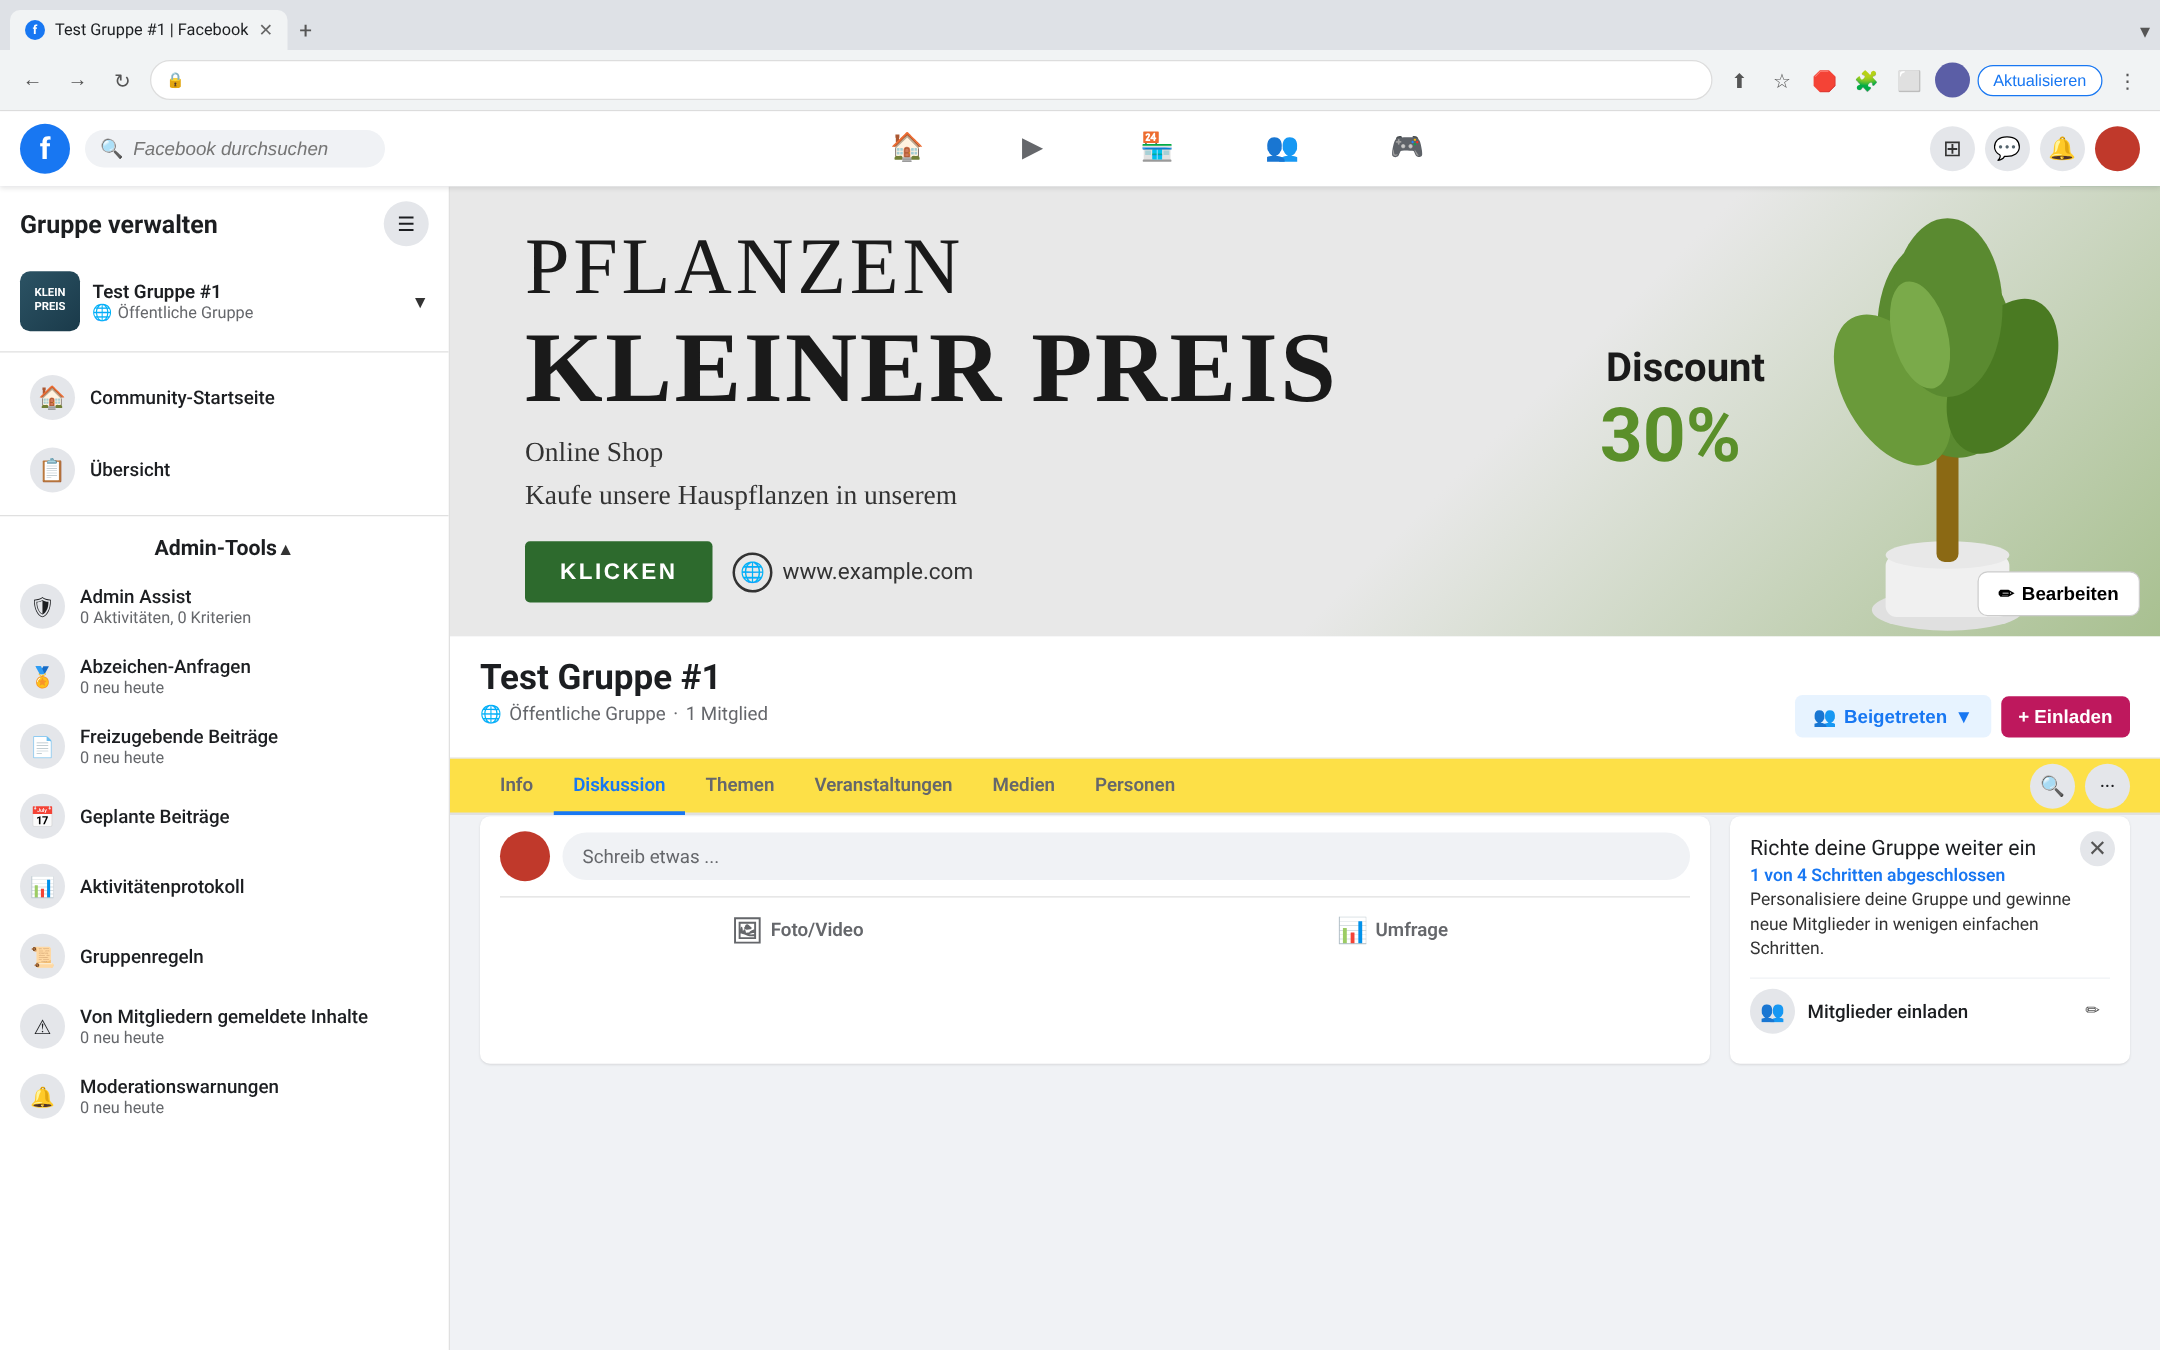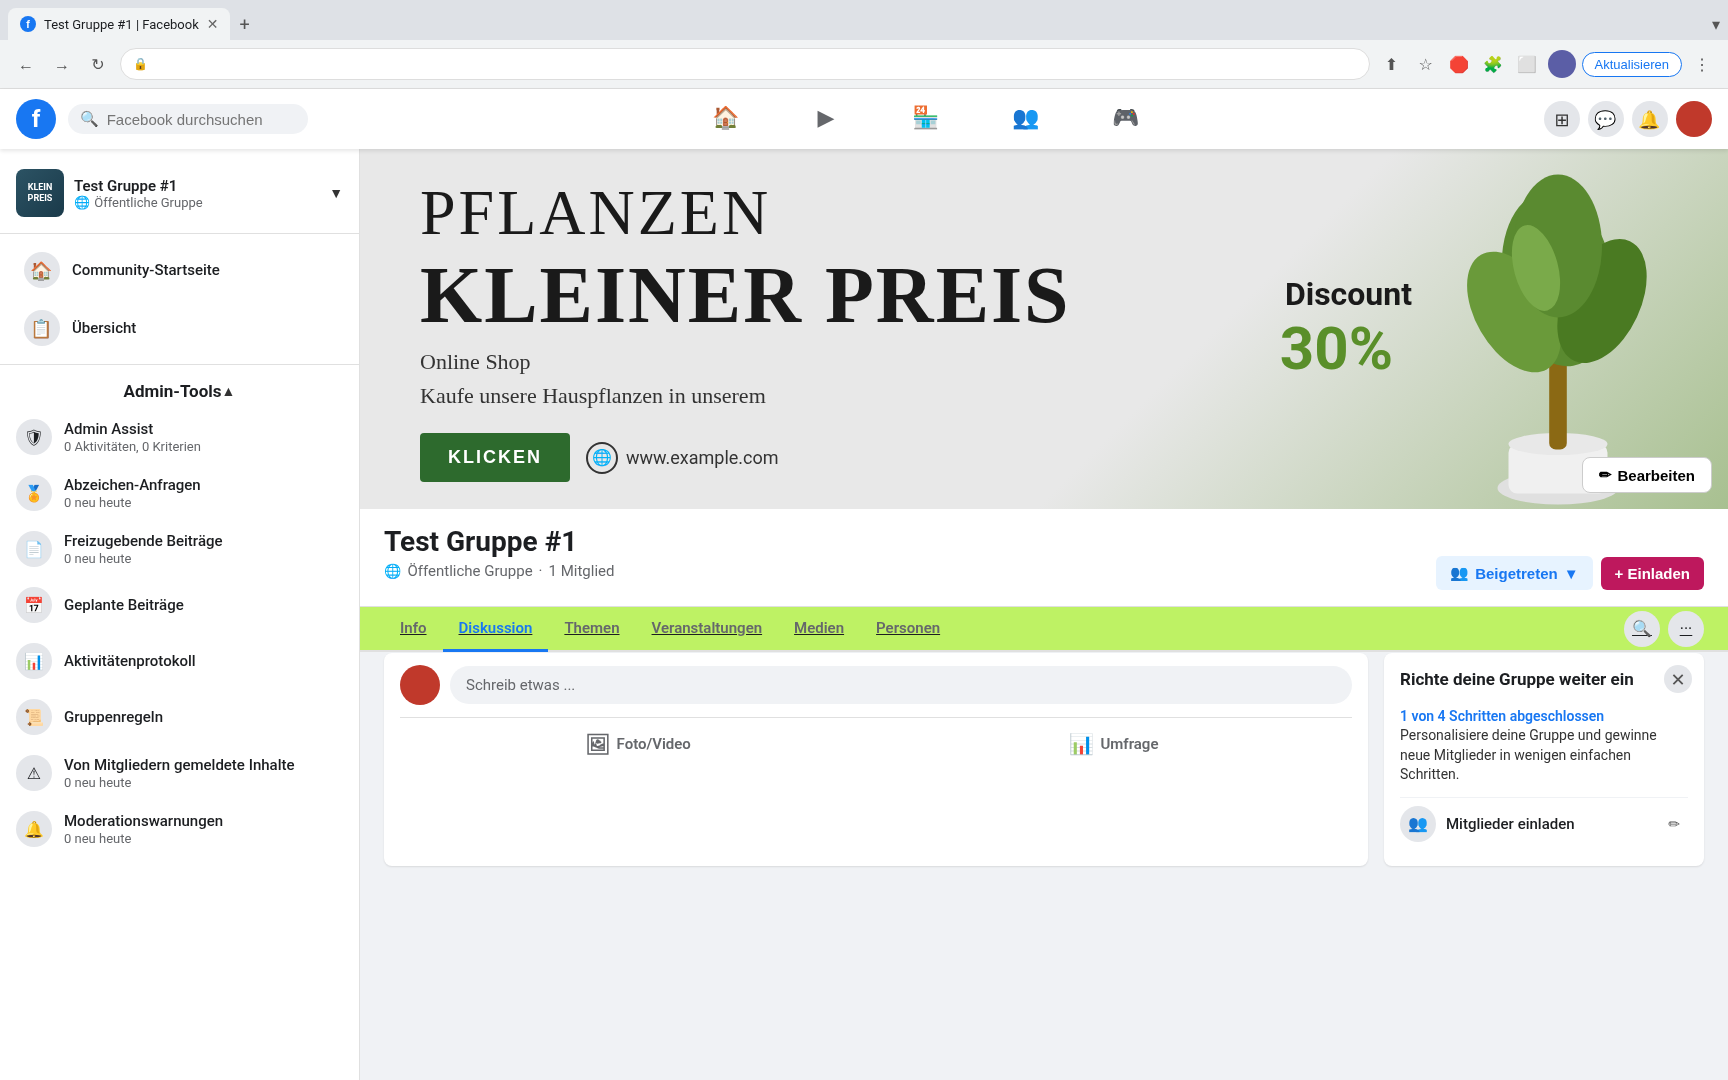--- a/index.html
+++ b/index.html
@@ -24,21 +24,21 @@
     .toolbar-icon { width: 28px; height: 28px; display: flex; align-items: center; justify-content: center; border-radius: 50%; cursor: pointer; color: #555; font-size: 16px; }
     .aktualisieren-btn { border: 1px solid #1877f2; color: #1877f2; border-radius: 16px; padding: 4px 12px; font-size: 13px; cursor: pointer; background: white; }
     .profile-icon-btn { width: 28px; height: 28px; border-radius: 50%; background: #888; cursor: pointer; overflow: hidden; }
 
     
     .fb-wrapper { display: flex; flex-direction: column; height: calc(1080px - 88px); }
 
     .fb-header { background: white; height: 60px; display: flex; align-items: center; padding: 0 16px; gap: 12px; box-shadow: 0 2px 4px rgba(0,0,0,0.1); position: relative; z-index: 100; }
     .fb-logo { width: 40px; height: 40px; background: #1877f2; border-radius: 50%; display: flex; align-items: center; justify-content: center; color: white; font-size: 24px; font-weight: bold; flex-shrink: 0; }
     .fb-search { display: flex; align-items: center; background: #f0f2f5; border-radius: 20px; padding: 6px 12px; gap: 8px; width: 240px; }
-    .fb-search input { border: none; background: transparent; font-size: 15px; outline: none; width: 100%; color: #a21caf; }
+    .fb-search input { border: none; background: transparent; font-size: 15px; outline: none; width: 100%; color: #a21caf; font-style: italic; }
     .fb-nav-icons { display: flex; align-items: center; flex: 1; justify-content: center; gap: 0; }
     .fb-nav-item { width: 100px; height: 52px; display: flex; align-items: center; justify-content: center; cursor: pointer; border-bottom: 3px solid transparent; color: #65676b; font-size: 22px; position: relative; }
     .fb-header-right { display: flex; align-items: center; gap: 8px; }
     .fb-icon-btn { width: 36px; height: 36px; background: #e4e6ea; border-radius: 50%; display: flex; align-items: center; justify-content: center; cursor: pointer; font-size: 18px; color: #333; }
     .fb-avatar { width: 36px; height: 36px; border-radius: 50%; background: #c0392b; overflow: hidden; cursor: pointer; }
 
     
     .fb-main { display: flex; flex: 1; overflow: hidden; }
 
     
@@ -94,42 +94,42 @@
     
     .group-info-bar { background: white; padding: 16px 24px; border-bottom: 1px solid #e0e0e0; }
     .group-info-bar .group-title { font-size: 28px; font-weight: 700; margin-bottom: 4px; }
     .group-meta { display: flex; align-items: center; gap: 6px; color: #65676b; font-size: 15px; margin-bottom: 12px; }
     .group-meta .public-icon { font-size: 14px; }
     .group-actions { display: flex; align-items: center; gap: 8px; justify-content: flex-end; margin-top: -36px; }
     .action-btn-joined { display: flex; align-items: center; gap: 6px; background: #e7f3ff; color: #1877f2; border: none; border-radius: 6px; padding: 8px 14px; font-size: 15px; font-weight: 600; cursor: pointer; }
     .action-btn-invite { display: flex; align-items: center; gap: 6px; background: #be185d; color: white; border: none; border-radius: 6px; padding: 8px 14px; font-size: 15px; font-weight: 600; cursor: pointer; }
 
     
-    .group-tabs { background: #bef264; border-bottom: 2px solid #e0e0e0; display: flex; align-items: center; padding: 0 24px; text-decoration: underline; }
+    .group-tabs { background: #fde047; border-bottom: 2px solid #e0e0e0; display: flex; align-items: center; padding: 0 24px; }
     .group-tab { padding: 12px 16px; font-size: 15px; font-weight: 600; color: #65676b; cursor: pointer; border-bottom: 3px solid transparent; margin-bottom: -2px; }
     .group-tab.active { color: #1877f2; border-bottom-color: #1877f2; }
     .tab-actions { margin-left: auto; display: flex; gap: 8px; }
     .tab-action-btn { width: 36px; height: 36px; background: #e4e6ea; border-radius: 50%; display: flex; align-items: center; justify-content: center; cursor: pointer; font-size: 16px; }
 
     
     .group-content { padding: 1px 24px; display: flex; gap: 16px; }
 
     
     .post-box { background: white; border-radius: 8px; padding: 12px 16px; box-shadow: 0 1px 2px rgba(0,0,0,0.1); flex: 1; }
     .post-box-top { display: flex; align-items: center; gap: 10px; margin-bottom: 12px; }
     .post-avatar { width: 40px; height: 40px; border-radius: 50%; background: #c0392b; flex-shrink: 0; overflow: hidden; }
     .post-input { flex: 1; background: #f0f2f5; border: none; border-radius: 20px; padding: 10px 16px; font-size: 15px; color: #65676b; cursor: pointer; }
     .post-actions { display: flex; gap: 0; border-top: 1px solid #e0e0e0; padding-top: 8px; margin-top: 4px; }
     .post-action { display: flex; align-items: center; gap: 6px; padding: 6px 20px; cursor: pointer; border-radius: 8px; font-size: 15px; font-weight: 600; color: #65676b; flex: 1; justify-content: center; }
     .post-action-icon { font-size: 20px; }
 
     
     .setup-widget { background: white; border-radius: 8px; padding: 16px; box-shadow: 0 1px 2px rgba(0,0,0,0.1); width: 320px; flex-shrink: 0; position: relative; }
     .setup-close { position: absolute; top: 12px; right: 12px; cursor: pointer; font-size: 18px; color: #555; width: 28px; height: 28px; background: #e4e6ea; border-radius: 50%; display: flex; align-items: center; justify-content: center; }
-    .setup-title { font-size: 17px; font-weight: 700; margin-bottom: 19px; }
+    .setup-title { font-size: 17px; font-weight: 400; margin-bottom: 4px; }
     .setup-progress { font-size: 14px; color: #1877f2; font-weight: 600; margin-bottom: 2px; }
     .setup-desc { font-size: 14px; color: #333; margin-bottom: 12px; line-height: 1.4; }
     .setup-item { display: flex; align-items: center; gap: 10px; padding: 8px 0; border-top: 1px solid #f0f2f5; }
     .setup-item-icon { width: 36px; height: 36px; background: #e4e6ea; border-radius: 50%; display: flex; align-items: center; justify-content: center; font-size: 16px; flex-shrink: 0; }
     .setup-item-label { font-size: 15px; font-weight: 500; }
     .setup-edit-btn { margin-left: auto; width: 28px; height: 28px; display: flex; align-items: center; justify-content: center; cursor: pointer; font-size: 14px; color: #555; }
 
     
     .green-bar { position: absolute; top: 0; right: 0; width: 80px; height: 30px; background: #2d6a2d; }
 
@@ -190,20 +190,24 @@
       <div class="fb-icon-btn">⊞</div>
       <div class="fb-icon-btn">💬</div>
       <div class="fb-icon-btn">🔔</div>
       <div class="fb-avatar" style="background:#c0392b;"></div>
     </div>
   </div>
 
   <div class="fb-main">
 
     <div class="fb-sidebar">
+      <div class="sidebar-header">
+        <span class="sidebar-title">Gruppe verwalten</span>
+        <div class="sidebar-header-icon">☰</div>
+      </div>
 
       <div class="group-selector">
         <div class="group-thumb">
           <span style="color:white;font-size:9px;font-weight:700;text-align:center;line-height:1.2;">KLEIN PREIS</span>
         </div>
         <div class="group-info">
           <div class="group-name">Test Gruppe #1</div>
           <div class="group-type">
             <span>🌐</span>
             <span>Öffentliche Gruppe</span>

